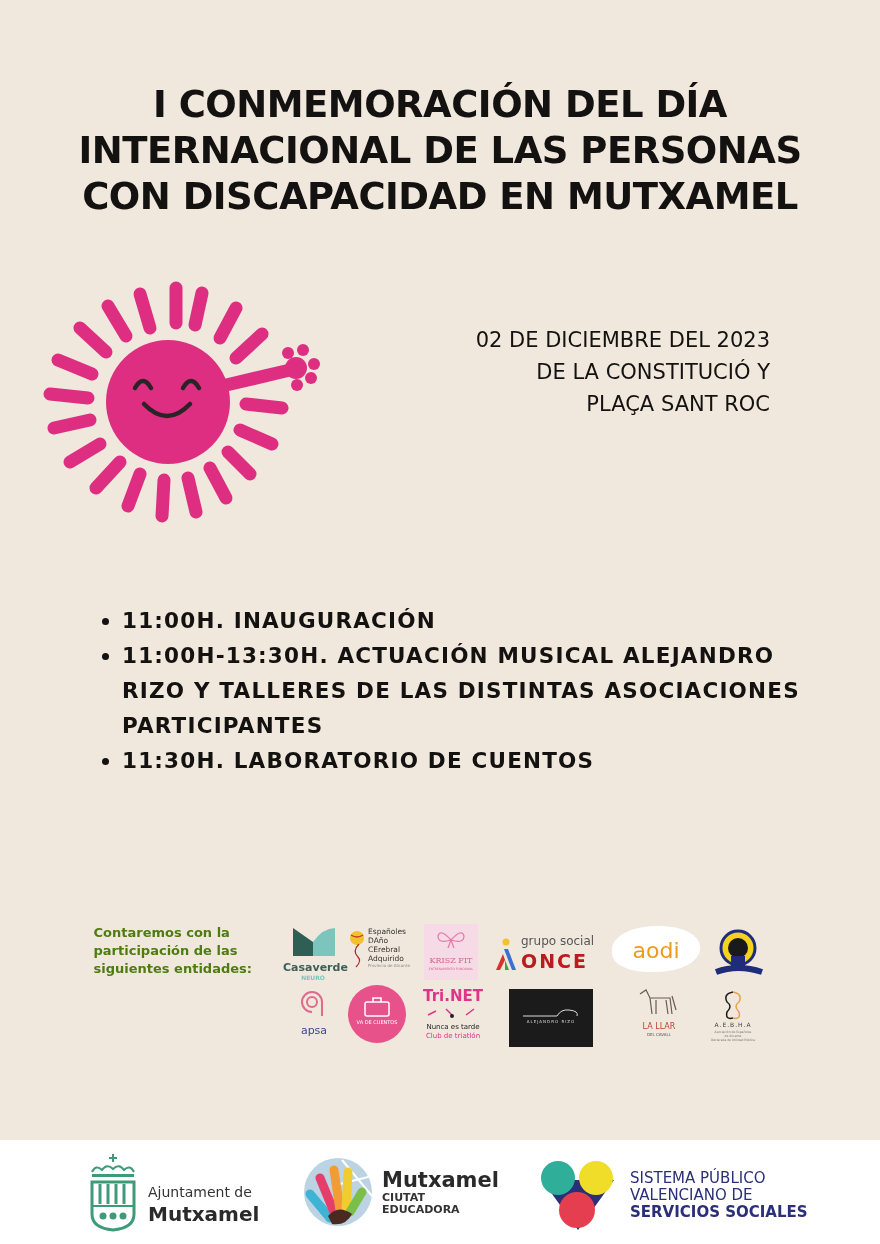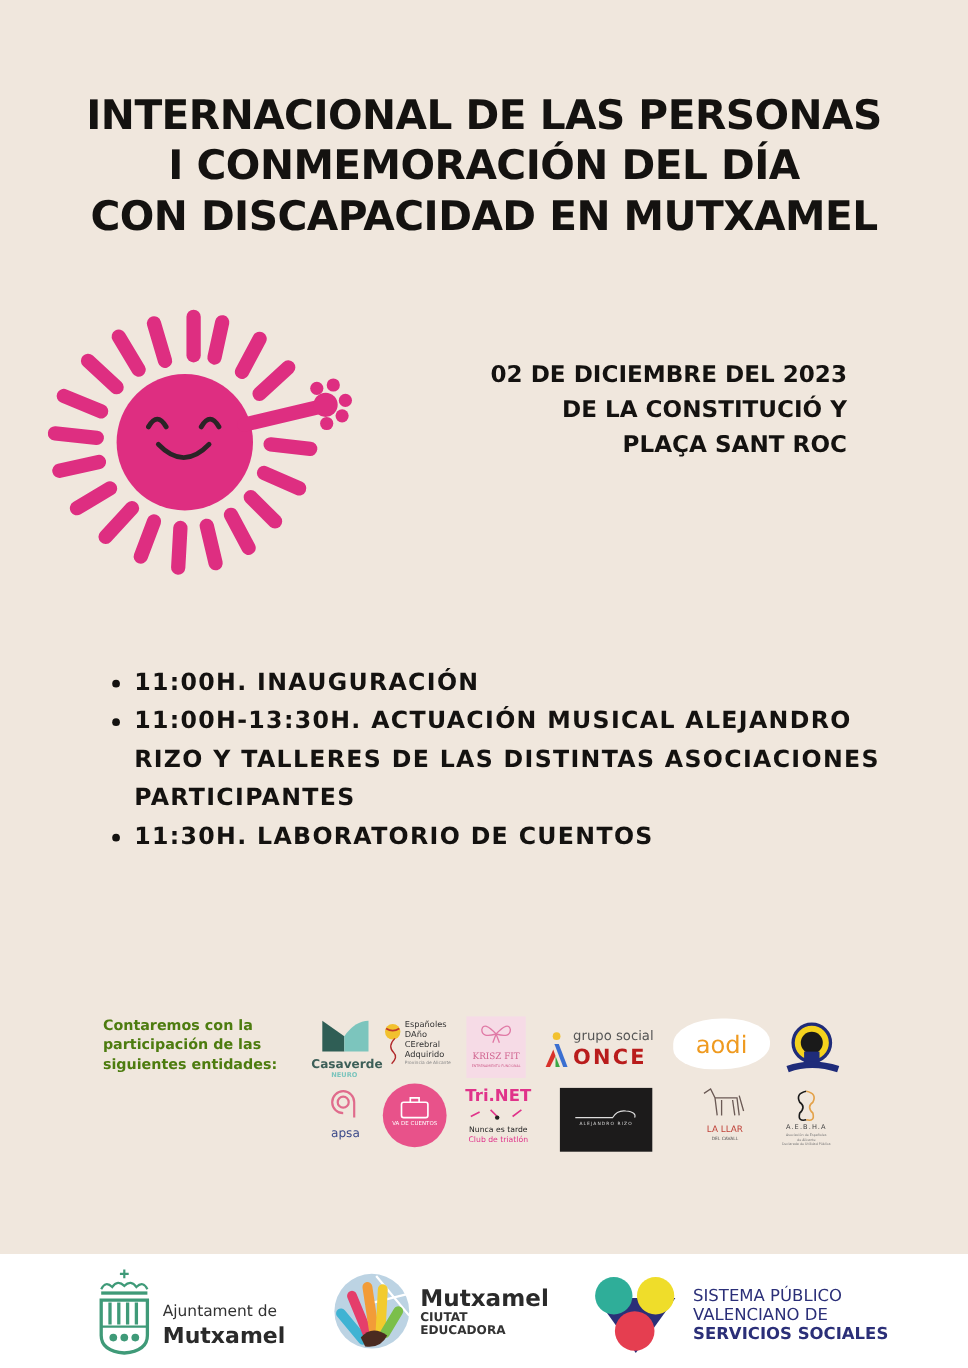--- a/index.html
+++ b/index.html
@@ -4,43 +4,43 @@
 <style>
   html, body { margin:0; padding:0; }
   body { width:880px; height:1244px; background:#f0e7dd; position:relative; overflow:hidden;
          font-family:"DejaVu Sans", sans-serif; color:#111; }
   .title { position:absolute; left:0; top:82px; width:880px; text-align:center;
            font-family:"DejaVu Sans", sans-serif; font-weight:bold; font-size:37px;
            line-height:46px; letter-spacing:-0.5px; color:#141210; }
   .title div { white-space:nowrap; }
   .sun { position:absolute; left:40px; top:278px; width:290px; height:255px; }
   .info { position:absolute; right:110px; top:324px; text-align:right;
-          font-family:"DejaVu Sans", sans-serif; font-weight:bold; font-size:21px;
+          font-family:"DejaVu Sans", sans-serif; font-weight:normal; font-size:21px;
           line-height:32px; color:#141210; }
   .info div { white-space:nowrap; }
   .agenda { position:absolute; left:100px; top:603px; width:740px; list-style:none; margin:0; padding:0;
             font-family:"DejaVu Sans", sans-serif; font-weight:bold; font-size:21.5px;
             line-height:35px; letter-spacing:1.2px; color:#141210; }
   .agenda li { position:relative; padding-left:22px; }
   .agenda li::before { content:""; position:absolute; left:2px; top:15px; width:7px; height:7px;
                        border-radius:50%; background:#141210; }
   .participation { position:absolute; right:628px; top:924px; text-align:left;
                    font-family:"DejaVu Sans", sans-serif; font-weight:bold; font-size:13px;
                    line-height:18px; color:#4d7c0f; }
   .participation div { white-space:nowrap; }
   .logo { position:absolute; }
   .footer { position:absolute; left:0; top:1140px; width:880px; height:104px; background:#ffffff; }
   .ft-text { position:absolute; }
 </style>
 </head>
 <body>
 
 <div class="title">
+  <div>I CONMEMORACIÓN DEL DÍA</div>
   <div>INTERNACIONAL DE LAS PERSONAS</div>
-  <div>I CONMEMORACIÓN DEL DÍA</div>
   <div>CON DISCAPACIDAD EN MUTXAMEL</div>
 </div>
 
 <svg class="sun" viewBox="0 0 290 255">
   <g stroke="#de2e81" stroke-width="13" stroke-linecap="round" fill="none">
     <line x1="136" y1="10" x2="136" y2="45"></line>
     <line x1="100" y1="16" x2="110" y2="50"></line>
     <line x1="68" y1="28" x2="86" y2="58"></line>
     <line x1="40" y1="50" x2="66" y2="74"></line>
     <line x1="18" y1="82" x2="52" y2="96"></line>

